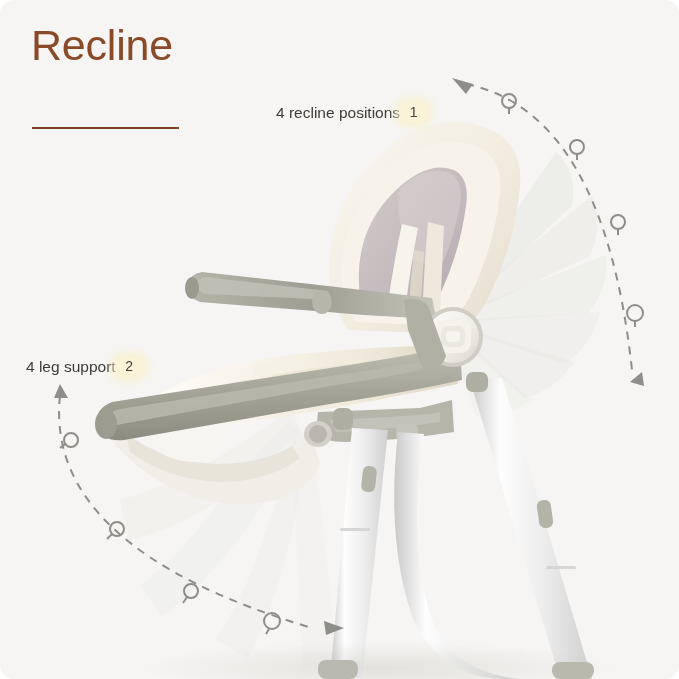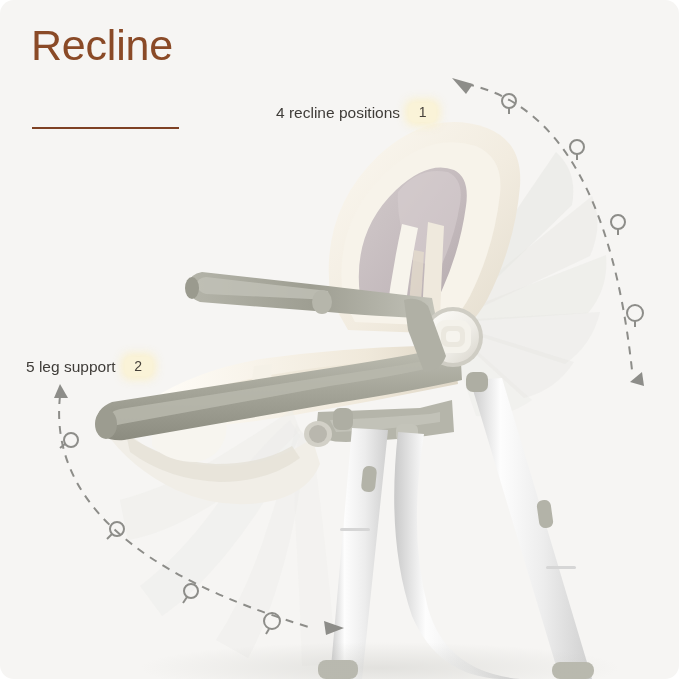--- a/index.html
+++ b/index.html
@@ -41,21 +41,20 @@
     width: 147px;
     height: 2px;
     background: #7e4124;
   }
 
   
   .annotation {
     position: absolute;
     display: flex;
     align-items: center;
-    gap: 9px;
     white-space: nowrap;
   }
   .annotation-text {
     color: #3f3c38;
     font-size: 15.5px;
     line-height: 18px;
   }
   .annotation-badge {
     display: inline-flex;
     align-items: center;
@@ -304,17 +303,17 @@
     <div class="title-line">Recline</div>
   </div>
   <div id="title-underline"></div>
 
   <div class="annotation" id="annotation-recline">
     <span class="annotation-text">4 recline positions</span>
     <span class="annotation-badge">1</span>
   </div>
 
   <div class="annotation" id="annotation-legsupport">
-    <span class="annotation-text">5 leg support</span>
+    <span class="annotation-text">4 leg support</span>
     <span class="annotation-badge">2</span>
   </div>
 
 </div>
 
 </body></html>

